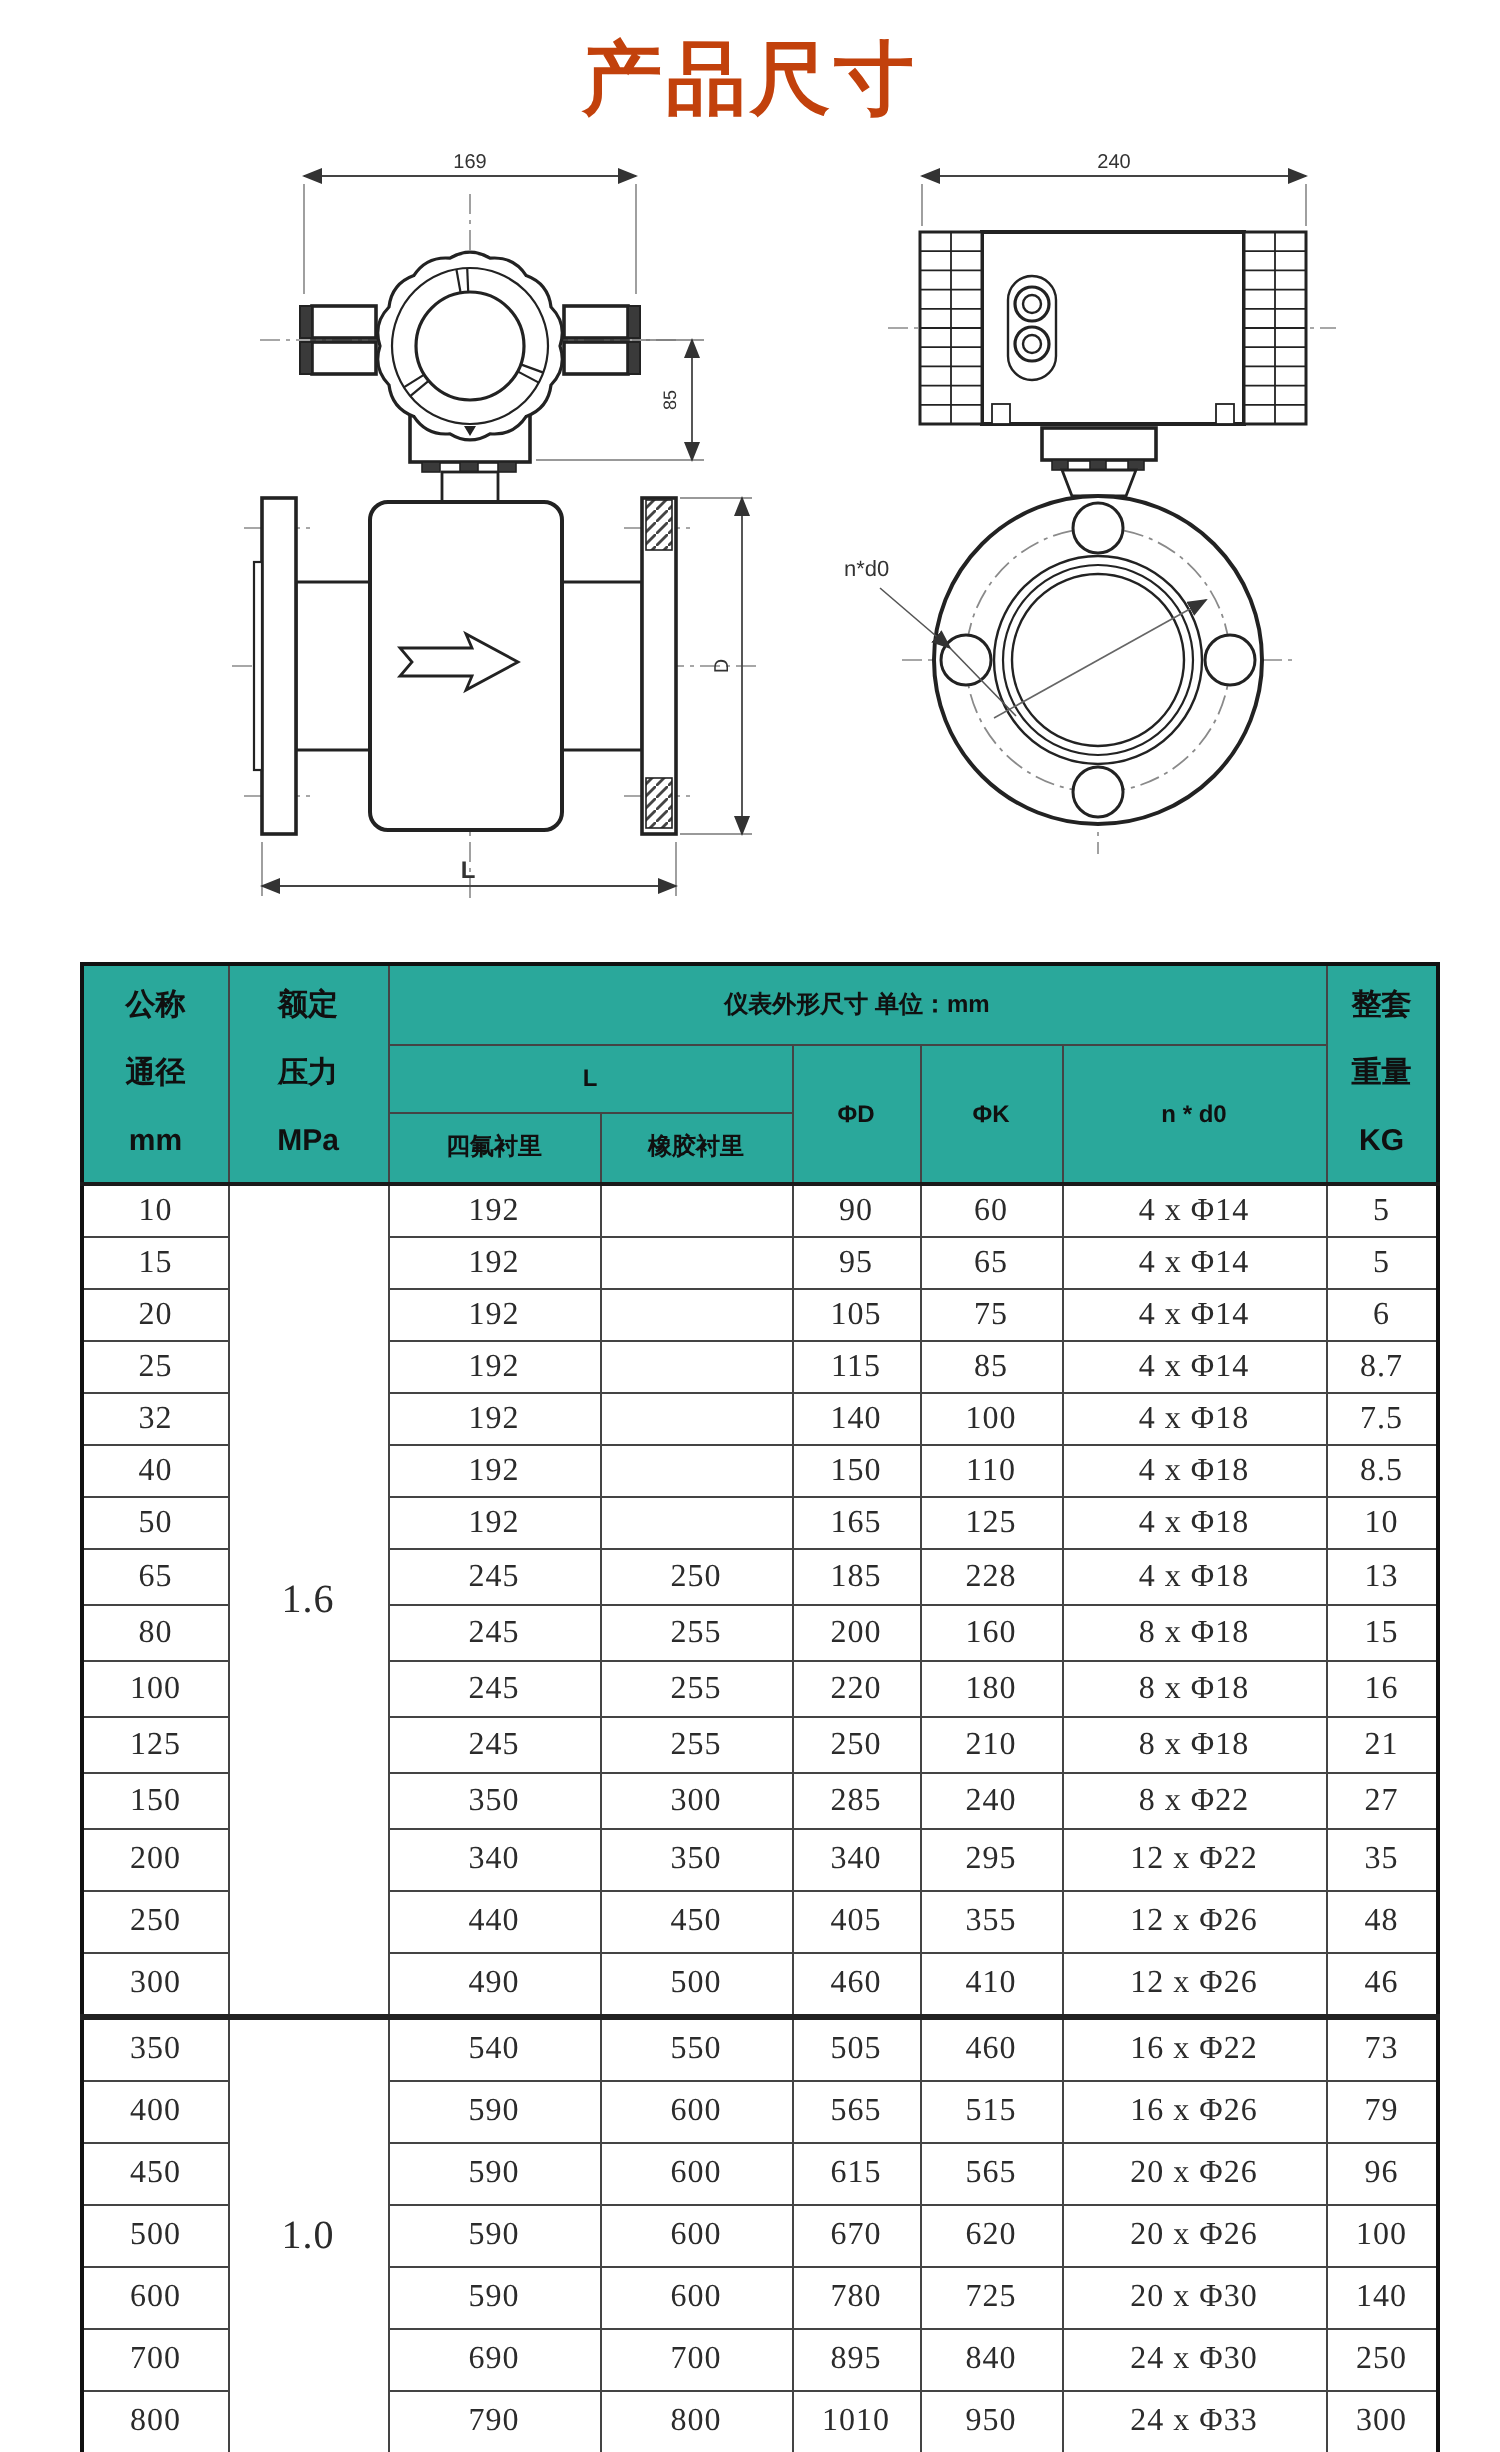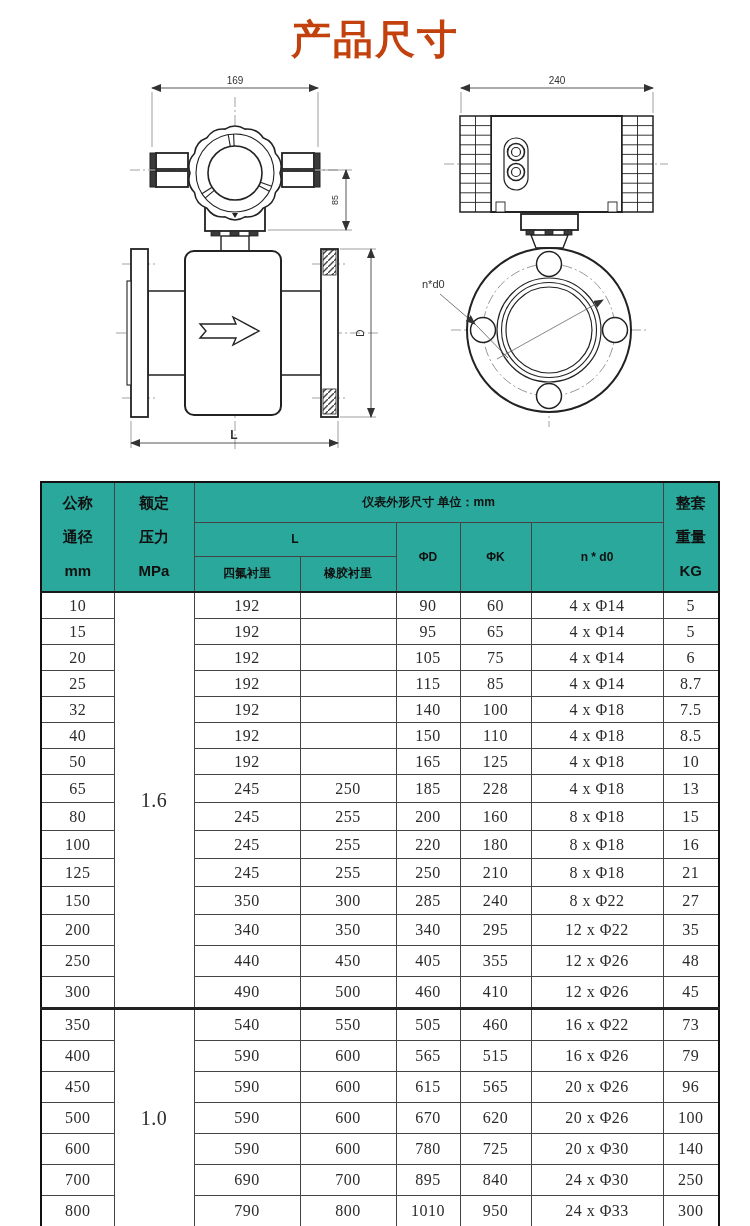--- a/index.html
+++ b/index.html
@@ -405,21 +405,21 @@
             <td>12 x Φ26</td>
             <td>48</td>
           </tr>
           <tr>
             <td>300</td>
             <td>490</td>
             <td>500</td>
             <td>460</td>
             <td>410</td>
             <td>12 x Φ26</td>
-            <td>45</td>
+            <td>46</td>
           </tr>
           <tr class="group-start">
             <td>350</td>
             <td rowspan="7" class="pressure-cell">1.0</td>
             <td>540</td>
             <td>550</td>
             <td>505</td>
             <td>460</td>
             <td>16 x Φ22</td>
             <td>73</td>

